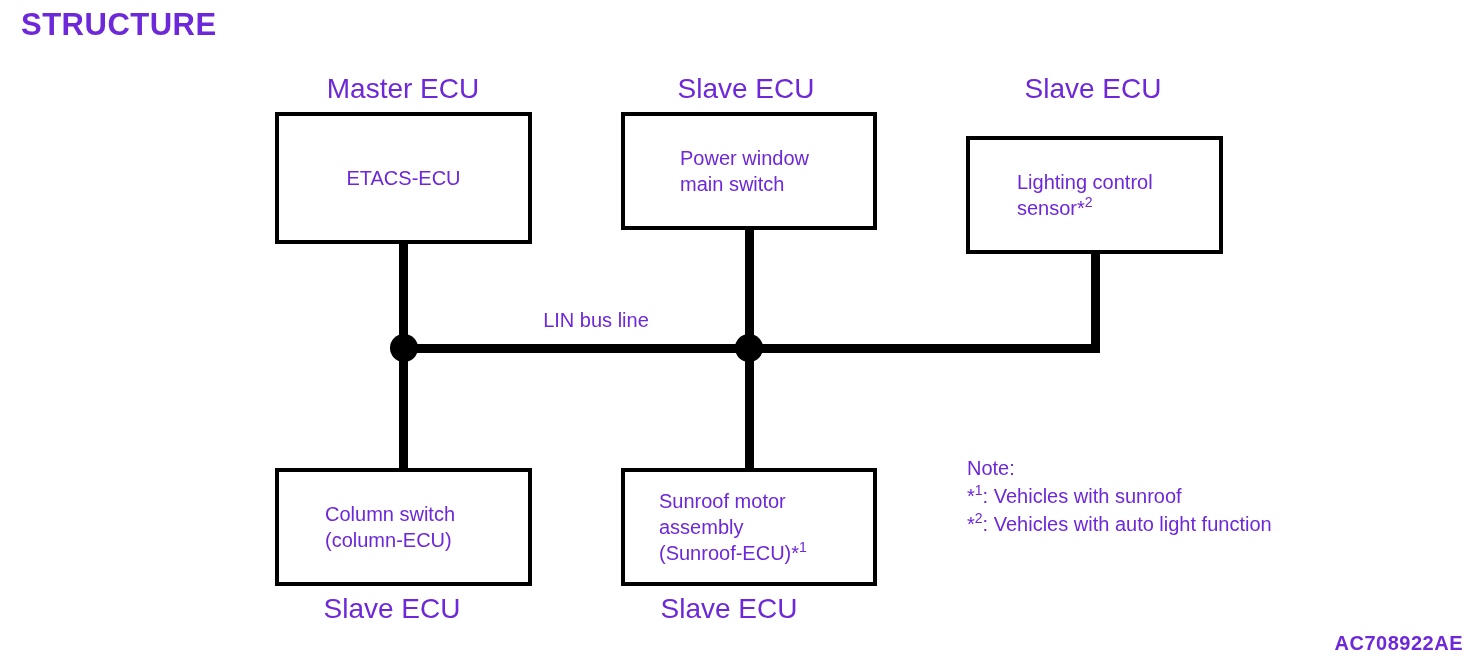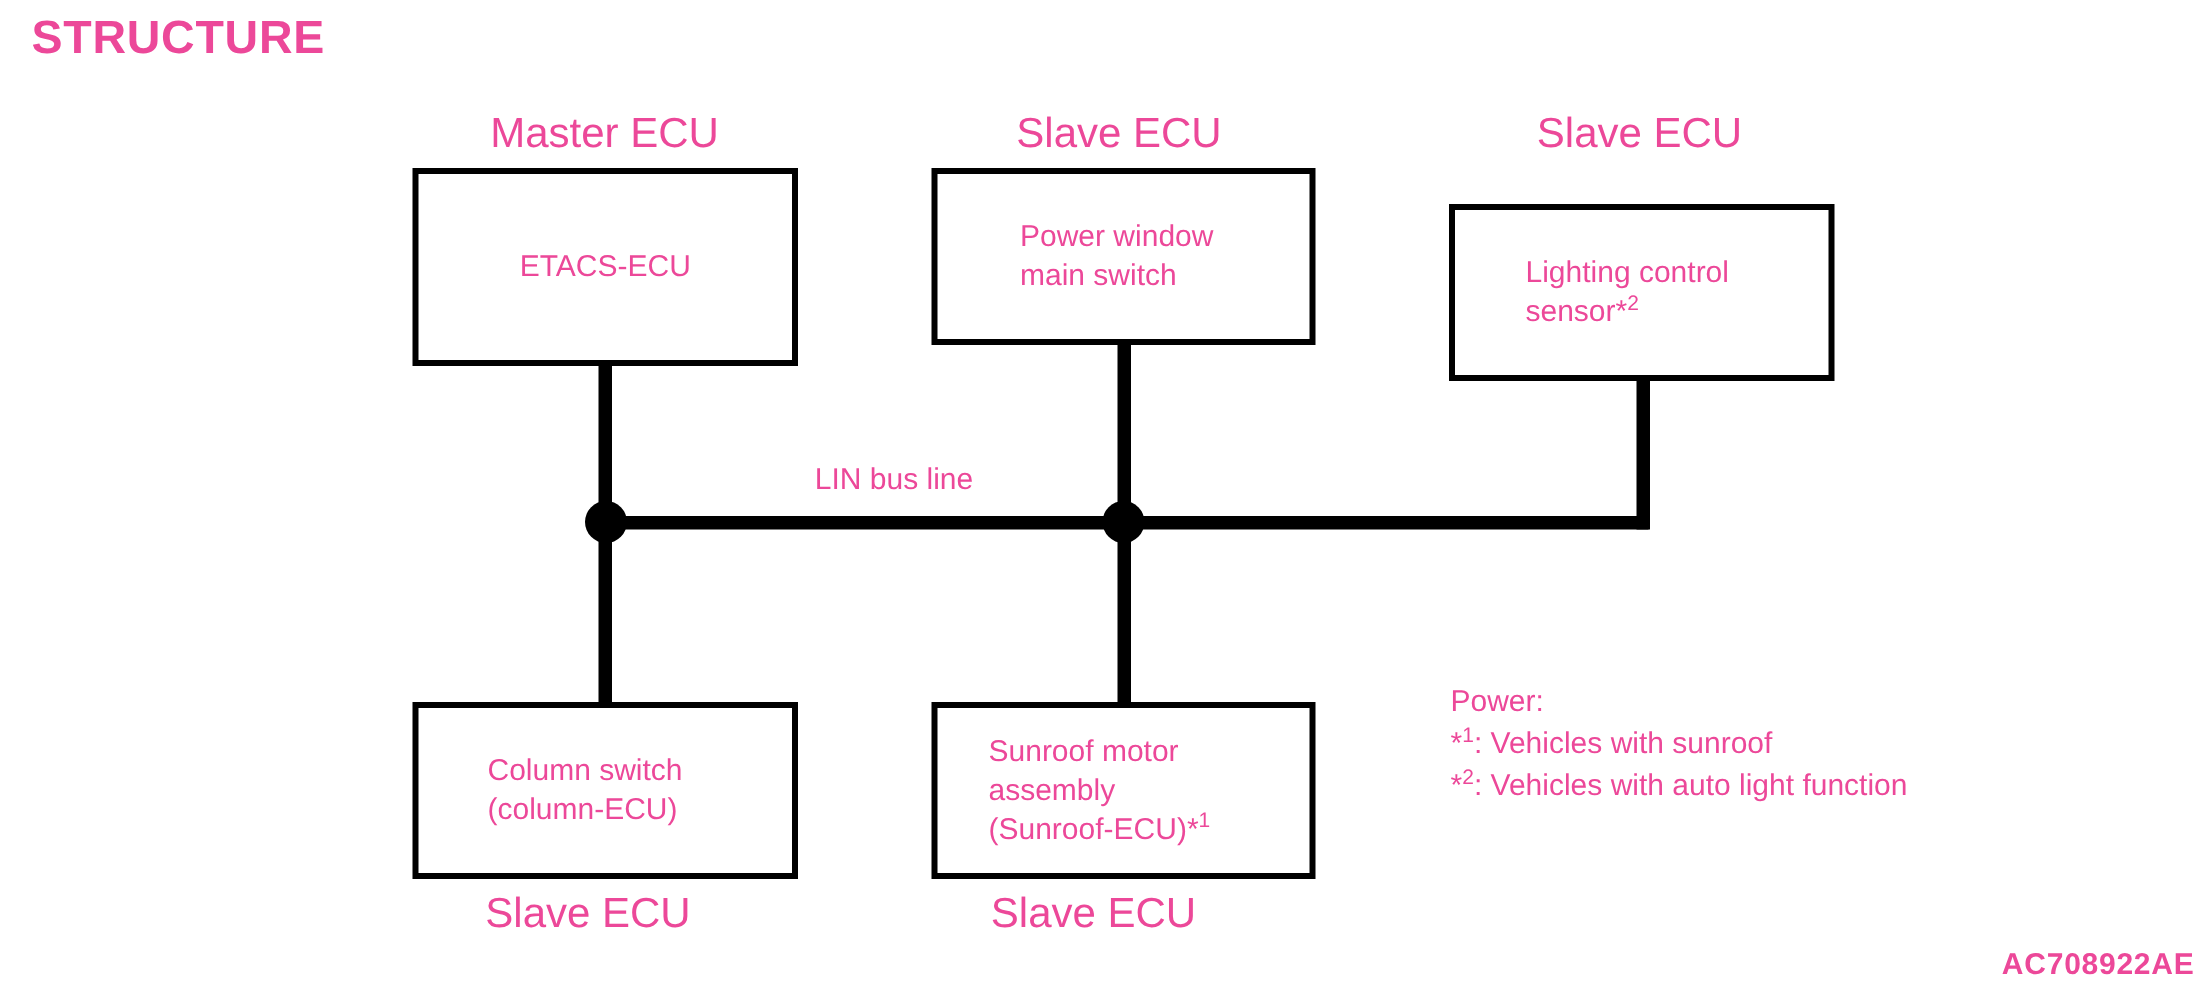--- a/index.html
+++ b/index.html
@@ -2,21 +2,21 @@
 <html><head>
 <meta charset="utf-8">
 <style>
   * { margin:0; padding:0; box-sizing:border-box; }
   html,body { background:#ffffff; }
   .canvas {
     position:relative;
     width:1472px;
     height:668px;
     background:#ffffff;
-    color:#ec4899;
+    color:#6d28d9;
     font-family:"Liberation Sans", sans-serif;
     overflow:hidden;
   }
   .title {
     position:absolute;
     left:21px;
     top:7px;
     font-size:31px;
     font-weight:bold;
     letter-spacing:0.5px;
@@ -115,20 +115,20 @@
   <div class="node-box" style="left:621px; top:468px; width:256px; height:118px; padding-left:34px;">
     <div>Sunroof motor</div>
     <div>assembly</div>
     <div><span>(Sunroof-ECU)*</span><sup>1</sup></div>
   </div>
 
   <div class="ecu-label" style="left:392px; top:597px;">Slave ECU</div>
   <div class="ecu-label" style="left:729px; top:597px;">Slave ECU</div>
 
   <div class="note">
-    <div>Power:</div>
+    <div>Note:</div>
     <div><span>*</span><sup>1</sup><span>: Vehicles with sunroof</span></div>
     <div><span>*</span><sup>2</sup><span>: Vehicles with auto light function</span></div>
   </div>
 
   <div class="figure-code">AC708922AE</div>
 
 </div>
 
 </body></html>

